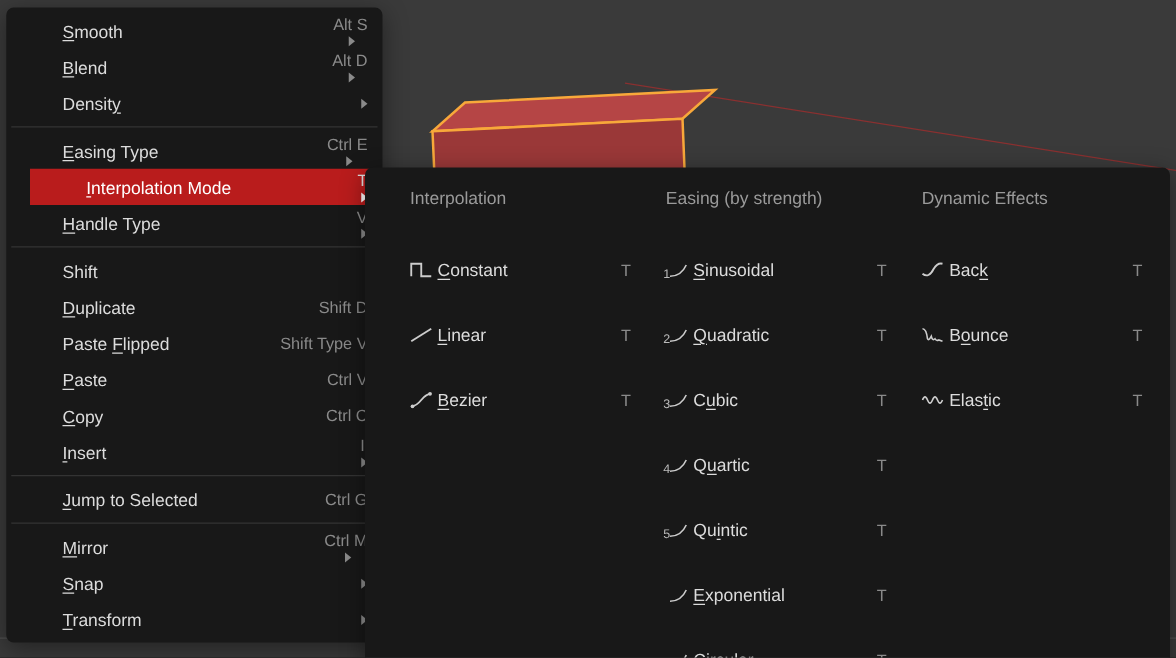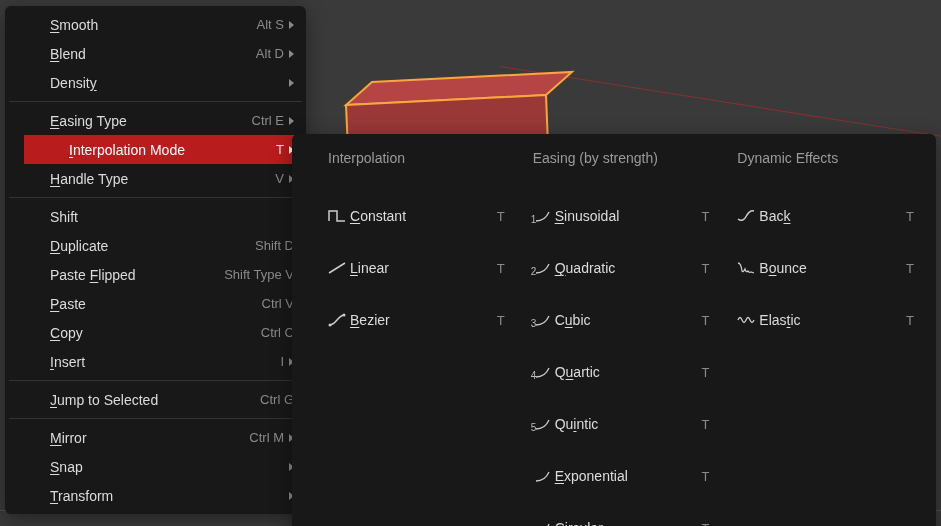--- a/index.html
+++ b/index.html
@@ -63,20 +63,21 @@
     margin-left: 19px;
   }
   .menu-label { flex: 1; }
   .menu-label .ul { text-decoration: underline; text-decoration-thickness: 1px; text-underline-offset: 2px; }
   .menu-shortcut {
     color: #8a8a8a;
     font-size: 13px;
     display: flex;
     align-items: center;
     gap: 2px;
+    flex-direction: column;
   }
   .menu-item.active .menu-shortcut { color: #e0e0e0; }
   .menu-arrow {
     width: 0; height: 0;
     border-top: 4px solid transparent;
     border-bottom: 4px solid transparent;
     border-left: 5px solid #8a8a8a;
     margin-left: 3px;
   }
   .menu-item.active .menu-arrow { border-left-color: #fff; }

